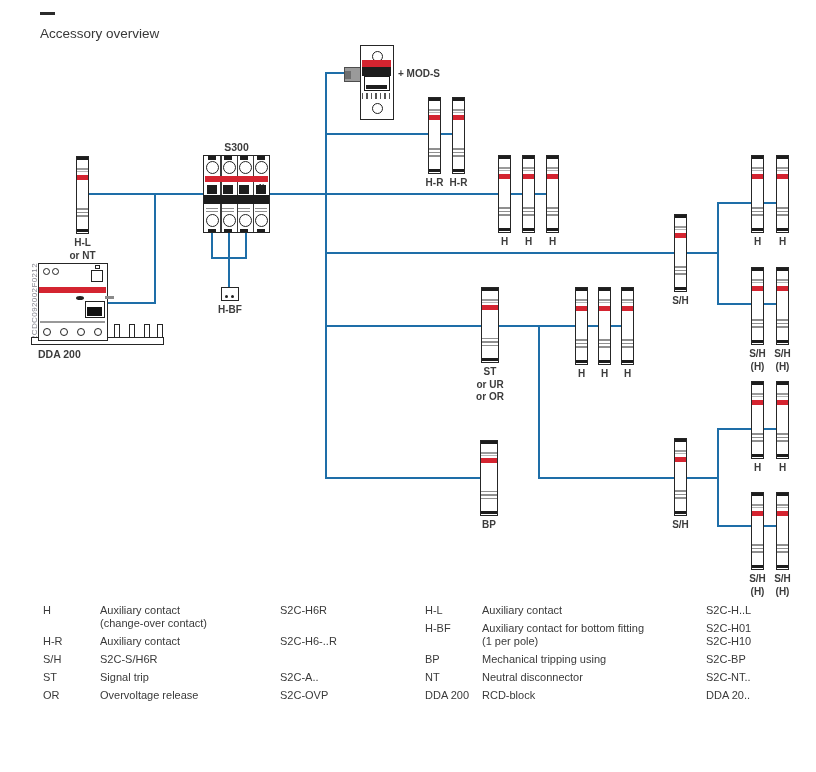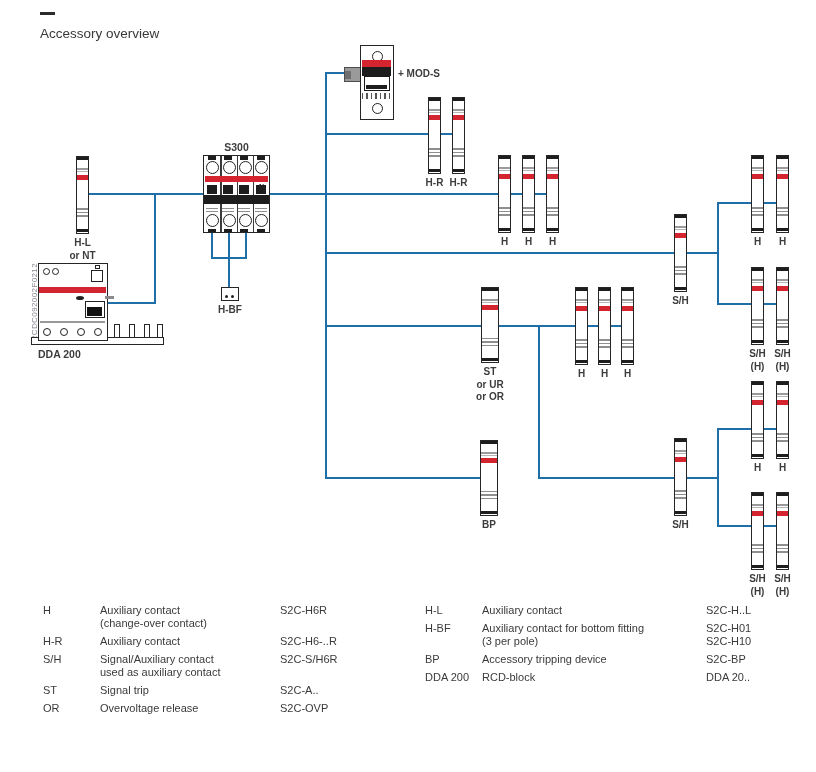--- a/index.html
+++ b/index.html
@@ -438,22 +438,20 @@
 (change-over contact)</div>
         <div class="lpart">S2C-H6R</div>
       </div>
       <div class="lrow">
         <div class="lterm">H-R</div>
         <div class="ldesc">Auxiliary contact</div>
         <div class="lpart">S2C-H6-..R</div>
       </div>
       <div class="lrow">
         <div class="lterm">S/H</div>
-        <div class="ldesc">Signal/Auxiliary contact
-used as auxiliary contact</div>
         <div class="lpart">S2C-S/H6R</div>
       </div>
       <div class="lrow">
         <div class="lterm">ST</div>
         <div class="ldesc">Signal trip</div>
         <div class="lpart">S2C-A..</div>
       </div>
       <div class="lrow">
         <div class="lterm">OR</div>
         <div class="ldesc">Overvoltage release</div>
@@ -462,28 +460,33 @@
     </div>
   <div class="legend legend-right">
       <div class="lrow">
         <div class="lterm">H-L</div>
         <div class="ldesc">Auxiliary contact</div>
         <div class="lpart">S2C-H..L</div>
       </div>
       <div class="lrow">
         <div class="lterm">H-BF</div>
         <div class="ldesc">Auxiliary contact for bottom fitting
-(3 per pole)</div>
+(1 per pole)</div>
         <div class="lpart">S2C-H01
 S2C-H10</div>
       </div>
       <div class="lrow">
         <div class="lterm">BP</div>
-        <div class="ldesc">Accessory tripping device</div>
+        <div class="ldesc">Mechanical tripping using</div>
         <div class="lpart">S2C-BP</div>
+      </div>
+      <div class="lrow">
+        <div class="lterm">NT</div>
+        <div class="ldesc">Neutral disconnector</div>
+        <div class="lpart">S2C-NT..</div>
       </div>
       <div class="lrow">
         <div class="lterm">DDA 200</div>
         <div class="ldesc">RCD-block</div>
         <div class="lpart">DDA 20..</div>
       </div>
     </div>
 </div>
 
 </body></html>

